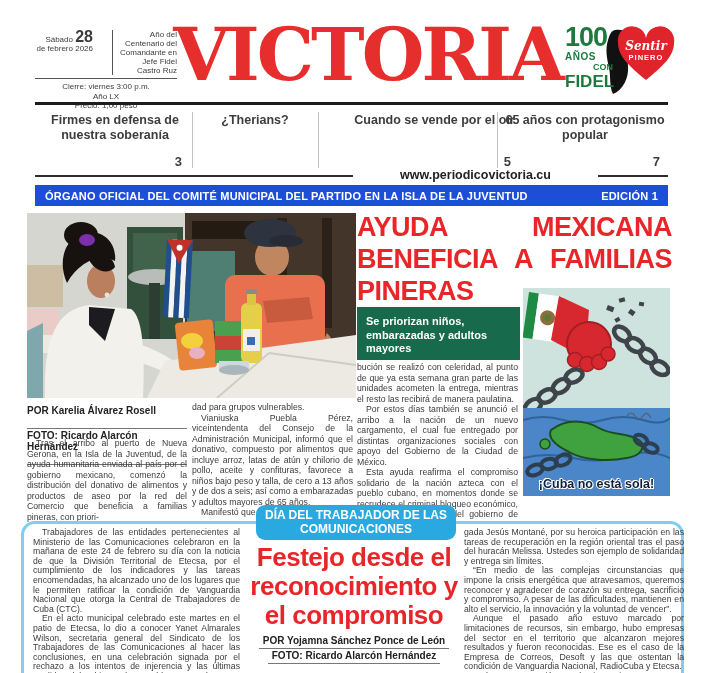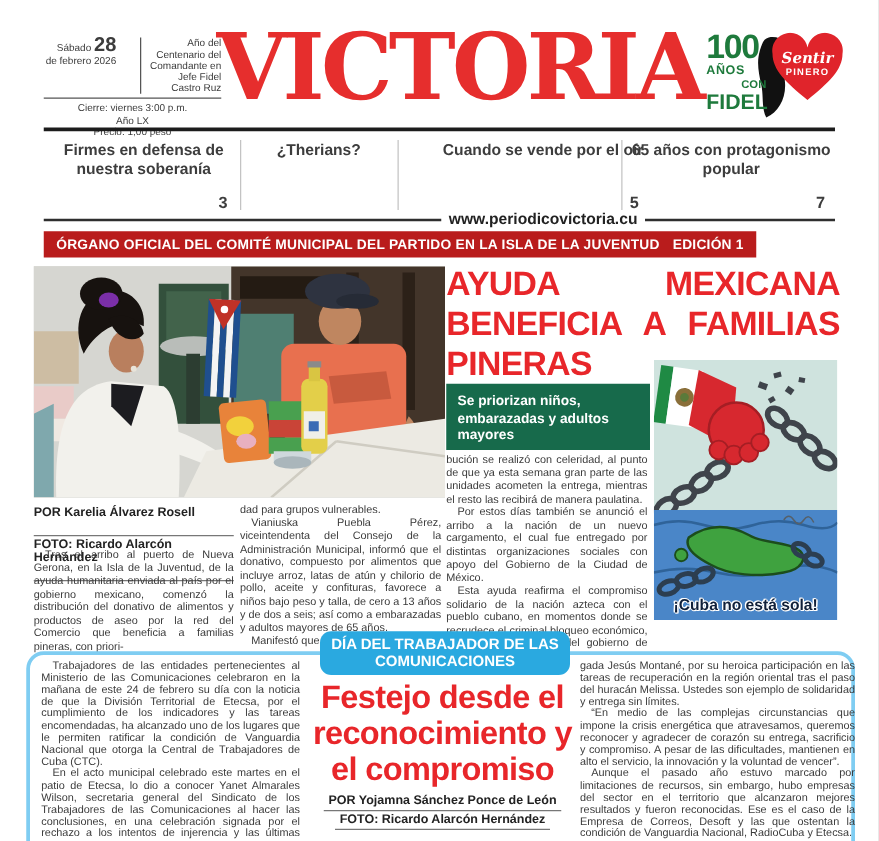--- a/index.html
+++ b/index.html
@@ -32,26 +32,26 @@
   .logo .heart .caps{font-size:7.5px;font-weight:bold;letter-spacing:1px;line-height:9px;}
 
   .rule-top{position:absolute;left:35px;top:102px;width:633px;height:3px;background:#1c1c1c;}
 
   
   .teaser{position:absolute;top:113px;height:56px;text-align:center;color:#3d3d3d;}
   .teaser .t-title{font-size:12.5px;font-weight:bold;line-height:15px;}
   .teaser .t-page{position:absolute;bottom:0;right:8px;font-size:13px;font-weight:bold;}
   .tdiv{position:absolute;top:112px;height:56px;width:1px;background:#c3c3c3;}
 
-  .urlline{position:absolute;left:35px;top:169px;width:633px;display:flex;align-items:center;}
+  .urlline{position:absolute;left:35px;top:169px;width:633px;display:flex;align-items:center;gap:41px;}
   .urlline .ln1{width:318px;height:2px;background:#2e2e2e;}
   .urlline .ln2{flex:1;height:2px;background:#2e2e2e;}
   .urlline .url{margin:0 6px;font-size:12.5px;font-weight:bold;color:#222;position:relative;top:-1px;}
 
-  .banner{position:absolute;left:35px;top:185px;width:570px;height:21px;background:#b91c1c;
+  .banner{position:absolute;left:35px;top:185px;width:633px;height:21px;background:#1d4ed8;
     display:flex;align-items:center;justify-content:space-between;padding:0 10px;box-sizing:border-box;}
   .banner .btxt{color:#fff;font-weight:bold;font-size:11px;letter-spacing:.2px;}
 
   
   .photo{position:absolute;left:27px;top:213px;width:329px;height:185px;background:#cfd0cb;overflow:hidden;}
 
   .hl-main{position:absolute;left:357px;top:211px;width:315px;color:#e8262a;font-weight:bold;
     font-size:27px;line-height:32px;letter-spacing:-.5px;}
   .hl-main .jline{text-align-last:justify;}
   .kicker{position:absolute;left:357px;top:307px;width:163px;height:53px;background:#176a4b;color:#fff;

